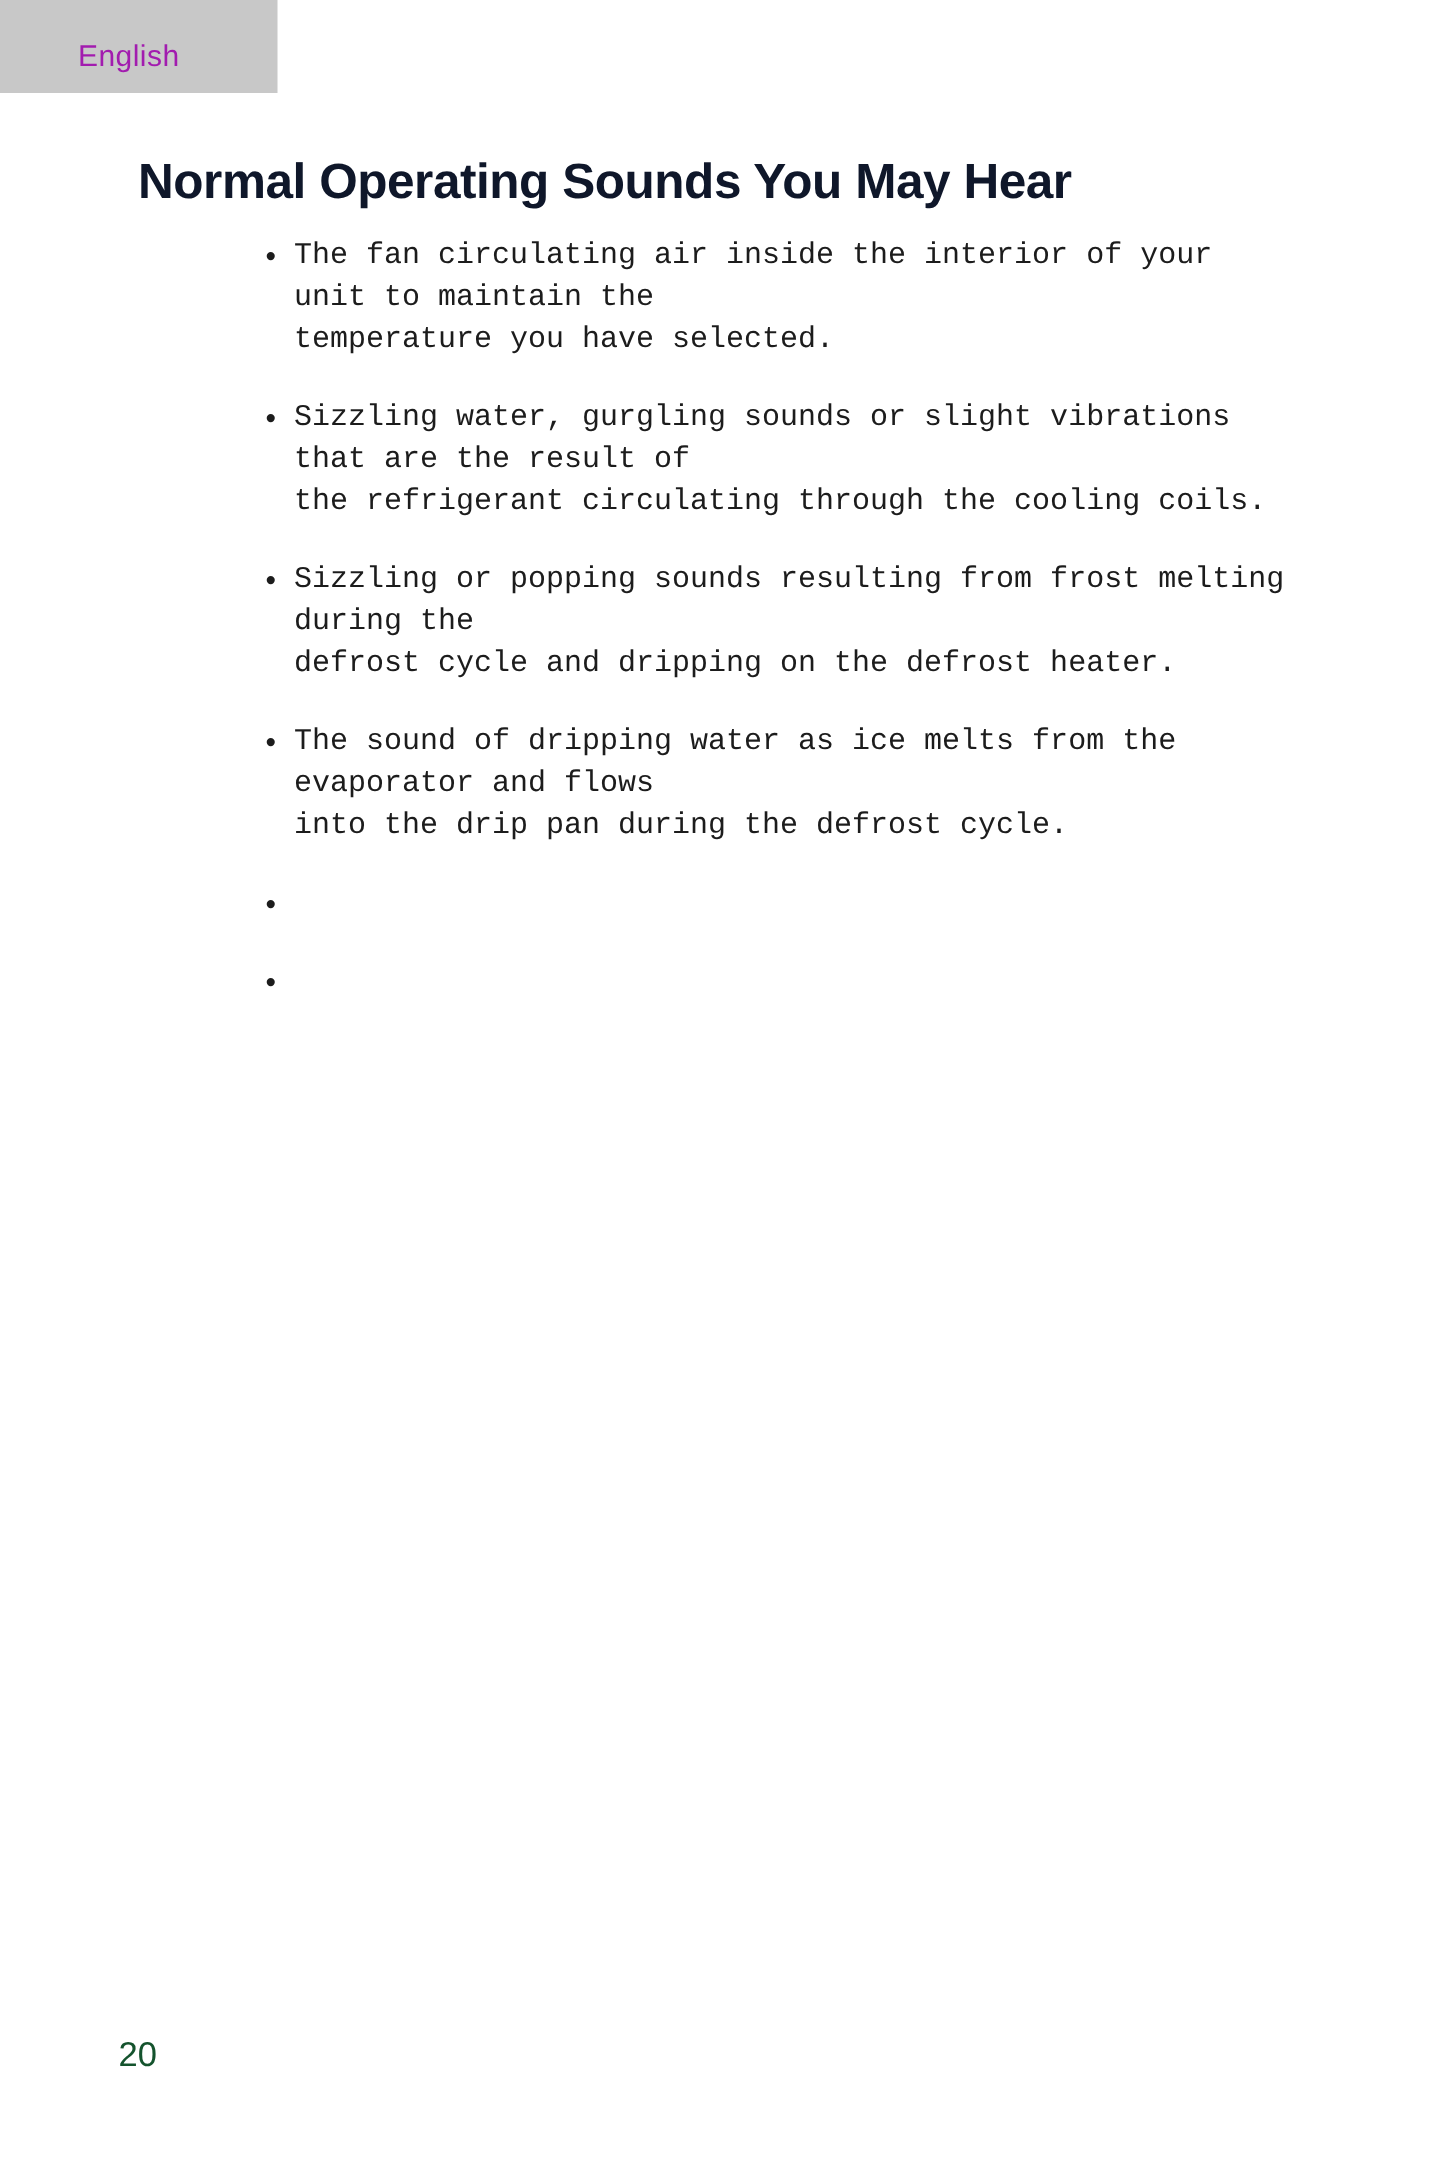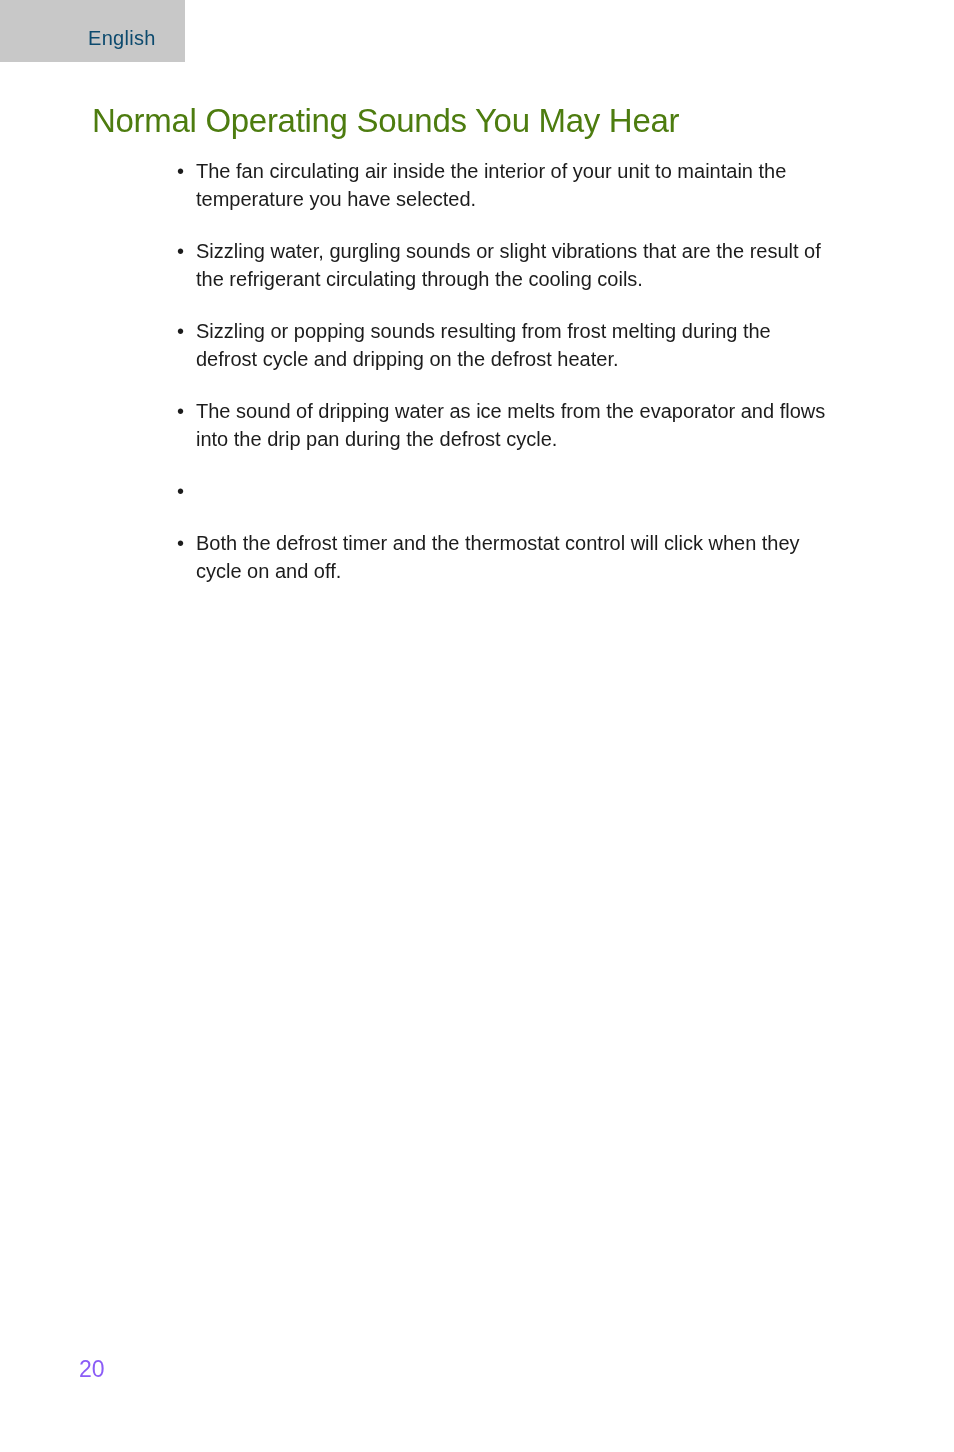--- a/index.html
+++ b/index.html
@@ -18,32 +18,31 @@
     width: 185px;
     height: 62px;
     background: #c8c8c8;
     display: flex;
     align-items: center;
   }
   .language-tab .tab-label {
     padding-left: 52px;
     padding-top: 14px;
     font-size: 20px;
-    color: #0c4a6e;
+    color: #a21caf;
     letter-spacing: 0.3px;
-    margin-left: 36px;
   }
   h1.page-title {
     position: absolute;
     top: 102px;
     left: 92px;
     font-size: 33px;
-    font-weight: 400;
+    font-weight: 700;
     letter-spacing: -0.3px;
-    color: #4d7c0f;
+    color: #0f172a;
     white-space: nowrap;
   }
   ul.bullet-list {
     position: absolute;
     top: 157px;
     left: 177px;
     width: 690px;
     list-style: none;
   }
   ul.bullet-list li {
@@ -53,27 +52,28 @@
     line-height: 28px;
     color: #1c1c1c;
   }
   ul.bullet-list .bullet-marker {
     flex: none;
     width: 19px;
     color: #1c1c1c;
   }
   ul.bullet-list .bullet-text {
     white-space: pre-line;
+    font-family: Liberation Mono, monospace;
   }
   .page-number {
     position: absolute;
     left: 79px;
     top: 1356px;
     font-size: 23px;
-    color: #8b5cf6;
+    color: #14532d;
   }
 </style>
 </head>
 <body>
 
 <div class="language-tab">
   <span class="tab-label">English</span>
 </div>
 
 <h1 class="page-title">Normal Operating Sounds You May Hear</h1>
@@ -97,18 +97,16 @@
   <li>
     <span class="bullet-marker">•</span>
     <span class="bullet-text">The sound of dripping water as ice melts from the evaporator and flows
 into the drip pan during the defrost cycle.</span>
   </li>
   <li>
     <span class="bullet-marker">•</span>
   </li>
   <li>
     <span class="bullet-marker">•</span>
-    <span class="bullet-text">Both the defrost timer and the thermostat control will click when they
-cycle on and off.</span>
   </li>
 </ul>
 
 <div class="page-number">20</div>
 
 </body></html>

